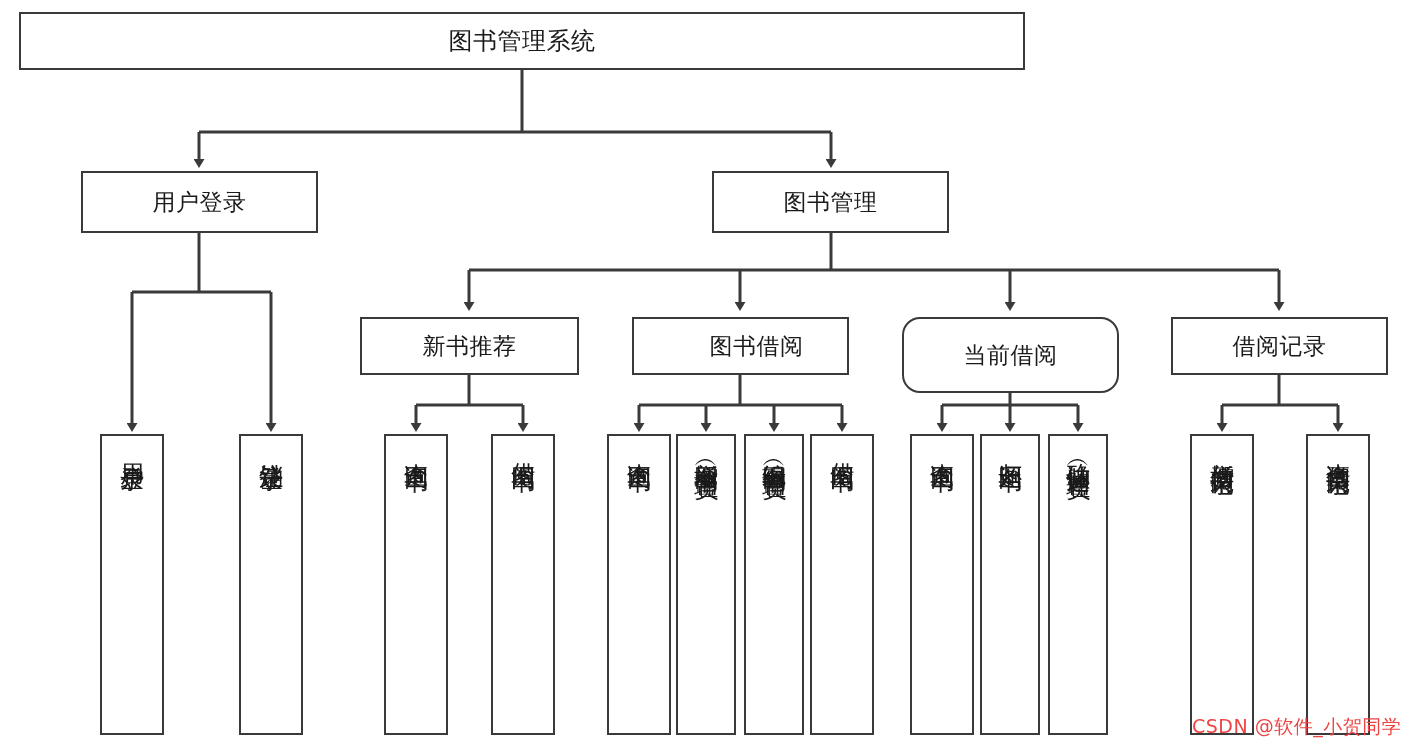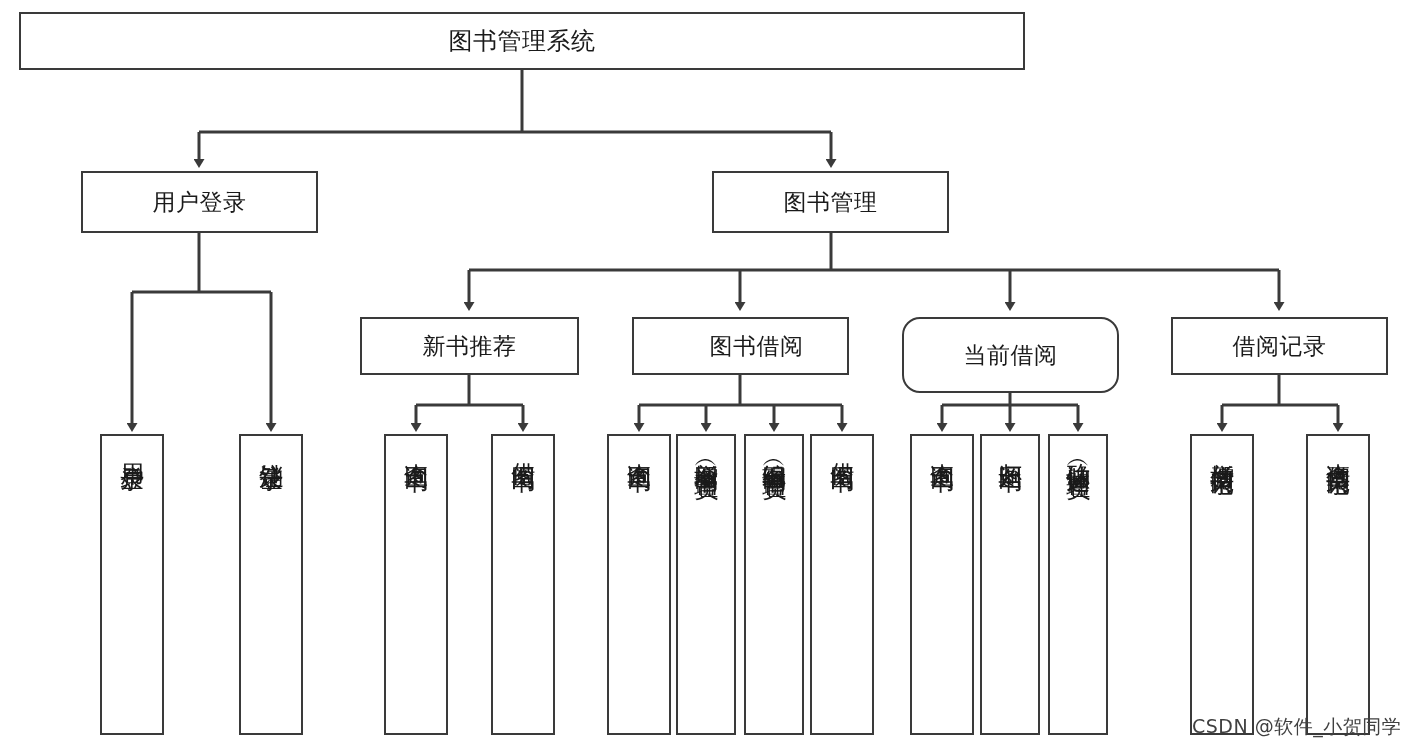--- a/index.html
+++ b/index.html
@@ -52,21 +52,21 @@
     text-orientation: upright;
     font-size: 24px;
     line-height: 1.28;
     letter-spacing: 2px;
     white-space: nowrap;
     display: block;
   }
   .watermark {
     position: absolute;
     font-size: 19px;
-    color: #404040;
+    color: #ef4444;
     white-space: nowrap;
     letter-spacing: 0.5px;
   }
 </style>
 </head>
 <body>
 
 <div id="canvas">
 
   <svg class="connectors" viewBox="0 0 1405 747" xmlns="http://www.w3.org/2000/svg">

